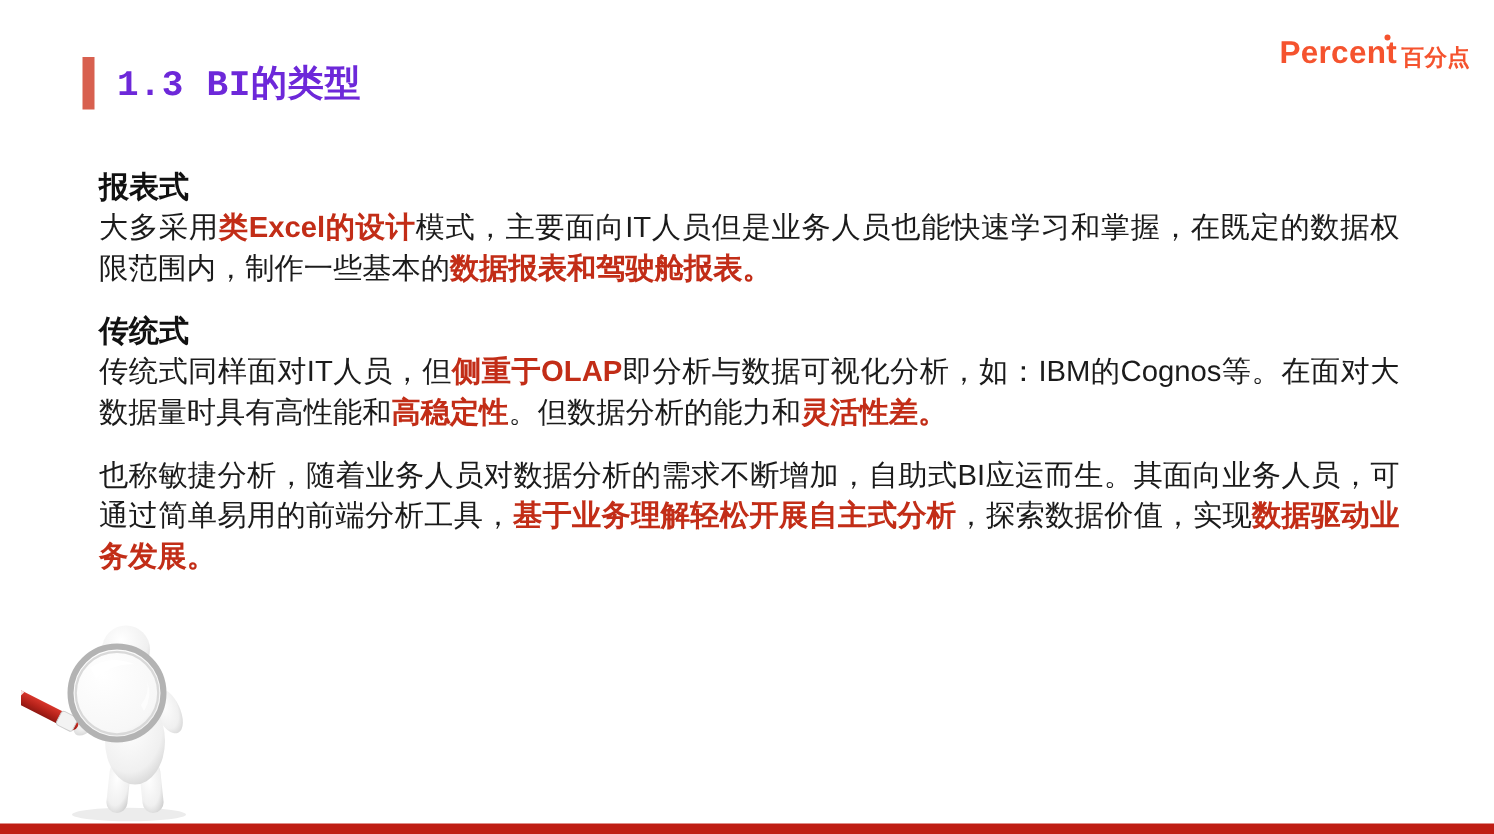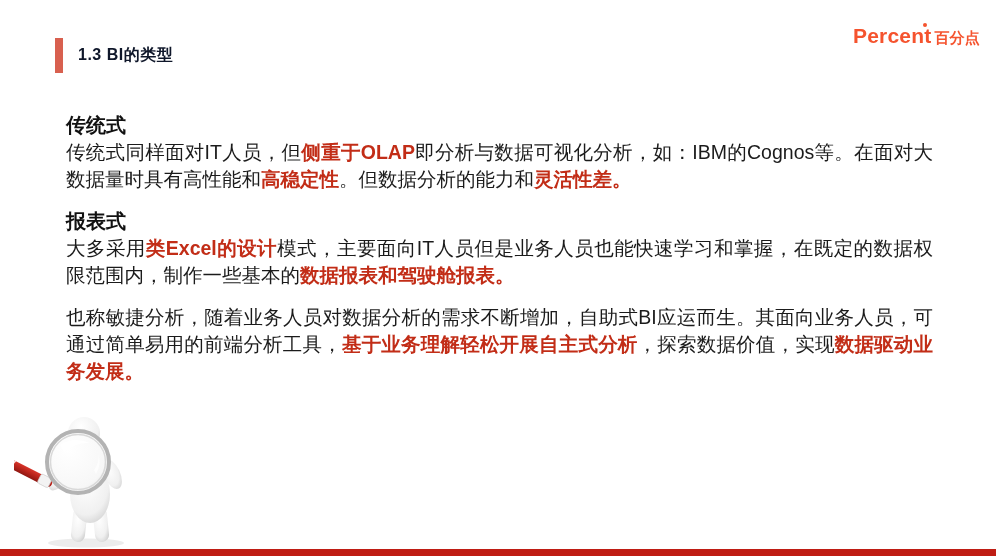--- a/index.html
+++ b/index.html
@@ -14,21 +14,21 @@
     font-family:"Liberation Sans","DejaVu Sans",sans-serif;
     background:#ffffff;
     position:relative;
     overflow:hidden;
   }
   .slide{position:absolute;inset:0;background:#fff;}
 
   
   .title-row{position:absolute;left:55px;top:37px;display:flex;align-items:center;height:36px;}
   .title-accent{width:8px;height:35px;background:var(--accent-bar);}
-  .page-title{margin-left:15px;font-size:16px;font-weight:bold;color:#0f172a;letter-spacing:0.5px;}
+  .page-title{margin-left:15px;font-size:24px;font-weight:bold;color:#6d28d9;letter-spacing:0.5px;font-family:Liberation Mono, monospace;}
 
   
   .logo{position:absolute;top:24px;right:16px;display:flex;align-items:flex-end;color:var(--logo);font-weight:bold;font-size:21px;letter-spacing:0.2px;}
   .logo-en{position:relative;margin-right:3px;}
   .logo-t-dot{position:absolute;top:-1px;right:4px;width:4px;height:4px;border-radius:50%;background:var(--logo);}
   .logo-zh{font-size:15px;}
 
   
   .content{position:absolute;left:66px;top:112px;width:867px;color:#1b1b1b;}
   .section{margin-bottom:15px;}
@@ -55,26 +55,26 @@
   <div class="logo">
     <span class="logo-en">
       <span>Percent</span>
       <span class="logo-t-dot"></span>
     </span>
     <span class="logo-zh">百分点</span>
   </div>
 
   <div class="content">
     <div class="section">
+      <div class="section-heading">报表式</div>
+      <div class="section-body"><span>大多采用</span><span class="em">类Excel的设计</span><span>模式，主要面向IT人员但是业务人员也能快速学习和掌握，在既定的数据权限范围内，制作一些基本的</span><span class="em">数据报表和驾驶舱报表。</span></div>
+    </div>
+    <div class="section">
       <div class="section-heading">传统式</div>
       <div class="section-body"><span>传统式同样面对IT人员，但</span><span class="em">侧重于OLAP</span><span>即分析与数据可视化分析，如：IBM的Cognos等。在面对大数据量时具有高性能和</span><span class="em">高稳定性</span><span>。但数据分析的能力和</span><span class="em">灵活性差。</span></div>
-    </div>
-    <div class="section">
-      <div class="section-heading">报表式</div>
-      <div class="section-body"><span>大多采用</span><span class="em">类Excel的设计</span><span>模式，主要面向IT人员但是业务人员也能快速学习和掌握，在既定的数据权限范围内，制作一些基本的</span><span class="em">数据报表和驾驶舱报表。</span></div>
     </div>
     <div class="section">
       <div class="section-body"><span>也称敏捷分析，随着业务人员对数据分析的需求不断增加，自助式BI应运而生。其面向业务人员，可通过简单易用的前端分析工具，</span><span class="em">基于业务理解轻松开展自主式分析</span><span>，探索数据价值，实现</span><span class="em">数据驱动业务发展。</span></div>
     </div>
   </div>
 
   <svg class="mascot" viewBox="0 0 122 136" xmlns="http://www.w3.org/2000/svg" aria-hidden="true">
     <defs>
       <radialGradient id="bodyGrad" cx="40%" cy="30%" r="80%">
         <stop offset="0%" stop-color="#ffffff"></stop>

